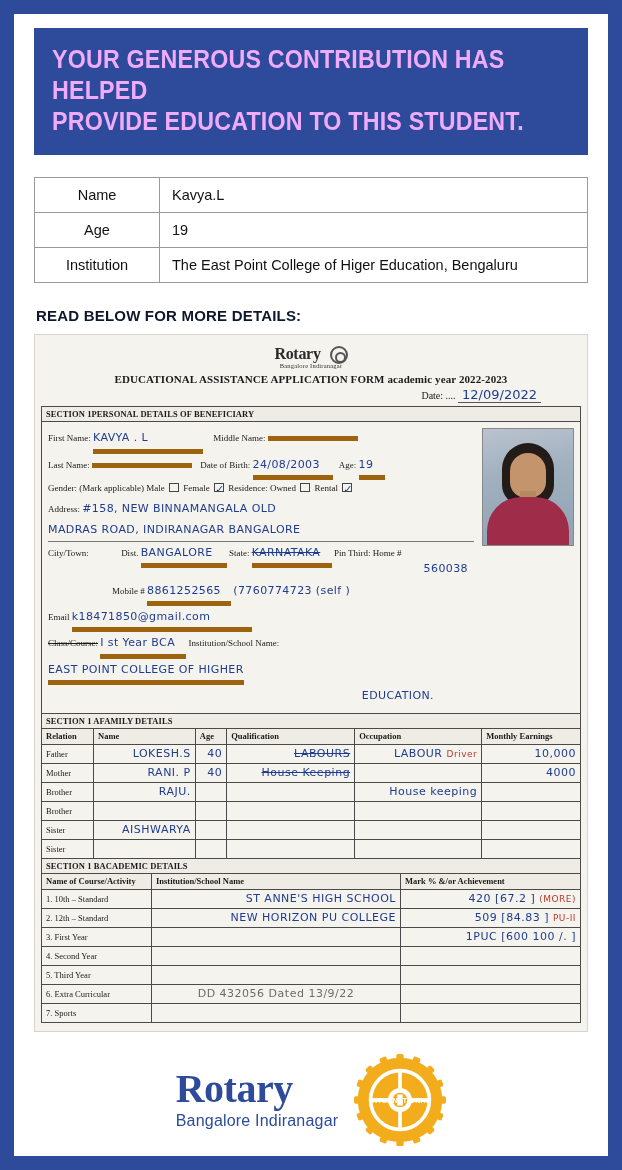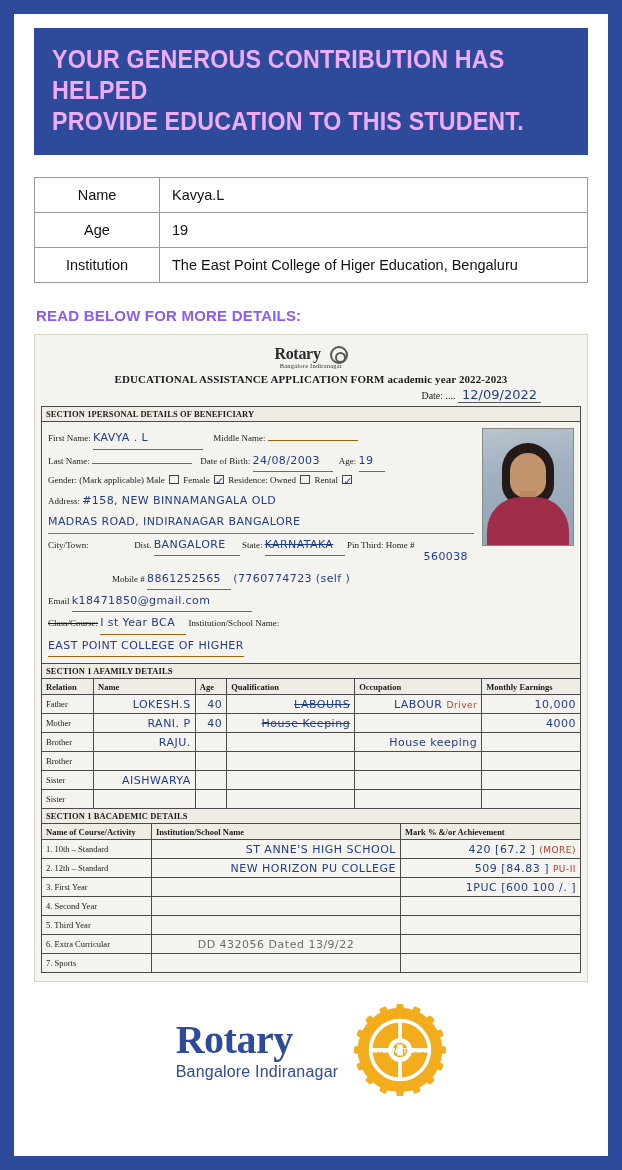--- a/index.html
+++ b/index.html
@@ -59,21 +59,21 @@
   .details-table td.key {
     width: 125px;
     text-align: center;
     color: #111;
   }
   .details-table td.val {
     text-align: left;
   }
   
   .read-below {
-    color: #8b5cf6;
+    color: #0f172a;
     font-weight: bold;
     font-size: 15px;
     letter-spacing: 0.2px;
     margin: 0 0 10px 2px;
   }
   
   .scan {
     position: relative;
     width: 100%;
     background: #f5f3ee;
@@ -153,21 +153,21 @@
     background: #efece5;
     letter-spacing: 0.1px;
   }
   .box {
     border: 1px solid #4a4a4a;
     padding: 5px 6px 6px 6px;
     font-size: 9px;
     line-height: 1.95;
     position: relative;
   }
-  .ul { border-bottom: 1px solid #a16207; display: inline-block; min-width: 70px; }
+  .ul { border-bottom: 5px solid #a16207; display: inline-block; min-width: 70px; }
   .photo {
     position: absolute;
     right: 6px;
     top: 6px;
     width: 92px;
     height: 118px;
     border: 1px solid #888;
     background: linear-gradient(170deg,#b9c3cf 0%, #9fb0c0 38%, #8fa3b6 100%);
     overflow: hidden;
   }
@@ -364,21 +364,21 @@
           </div>
 
           <div>
             <span>Address:</span>
             <span class="hand" style="font-size:11px;">#158, NEW BINNAMANGALA OLD</span>
           </div>
           <div class="hand" style="font-size:11px;border-bottom:1px solid #777;">MADRAS ROAD, INDIRANAGAR BANGALORE</div>
 
           <div>
             <span>City/Town:</span>
-            <span style="margin-left:43px;">Dist.</span>
+            <span style="margin-left:30px;">Dist.</span>
             <span class="hand ul" style="font-size:11px;min-width:86px;">BANGALORE</span>
             <span>State:</span>
             <span class="hand ul strike" style="font-size:11px;min-width:80px;">KARNATAKA</span>
             <span>Pin Third: Home #</span>
           </div>
           <div style="text-align:right;margin:-10px 6px 0 0;">
             <span class="hand" style="font-size:11px;">560038</span>
           </div>
 
           <div style="margin-left:64px;">
@@ -390,20 +390,23 @@
           <div>
             <span>Email</span>
             <span class="hand ul" style="font-size:11px;min-width:180px;">k18471850@gmail.com</span>
           </div>
 
           <div>
             <span class="strike">Class/Course:</span>
             <span class="hand ul" style="font-size:11px;min-width:86px;">I st Year BCA</span>
             <span>Institution/School Name:</span>
             <span class="hand ul" style="font-size:11px;min-width:150px;">EAST POINT COLLEGE OF HIGHER</span>
+          </div>
+          <div style="text-align:right;margin-right:40px;">
+            <span class="hand" style="font-size:11px;">EDUCATION.</span>
           </div>
         </div>
       </div>
 
       <div class="sec-bar" style="border-top:none;">SECTION 1 AFAMILY DETAILS</div>
 
       <table class="fam">
         <thead>
           <tr>
             <th>Relation</th>

